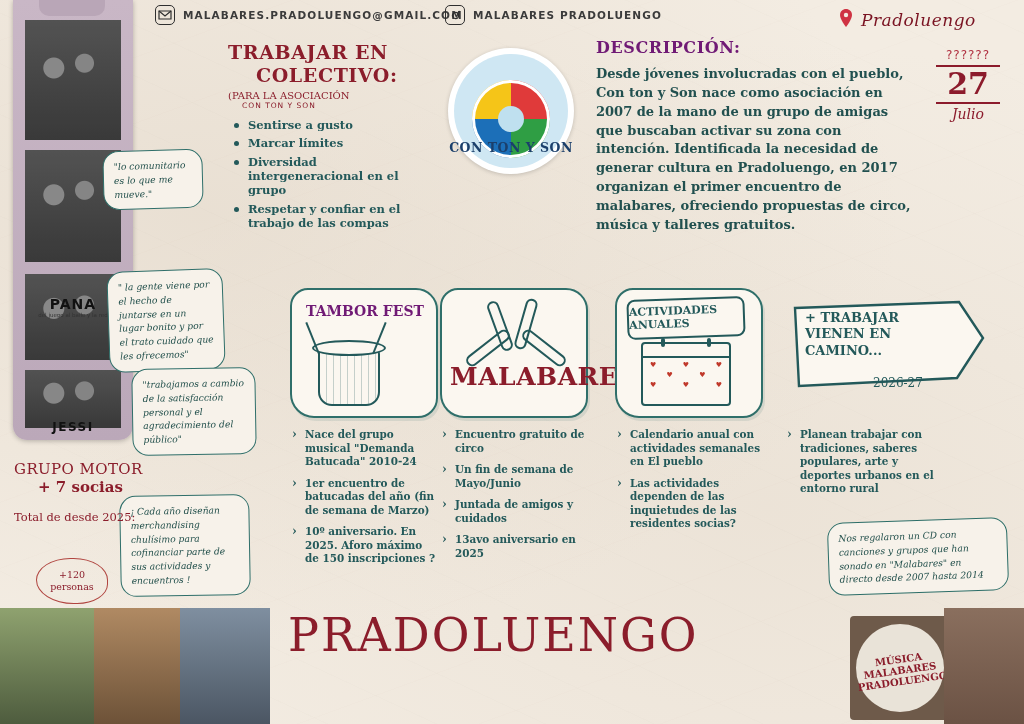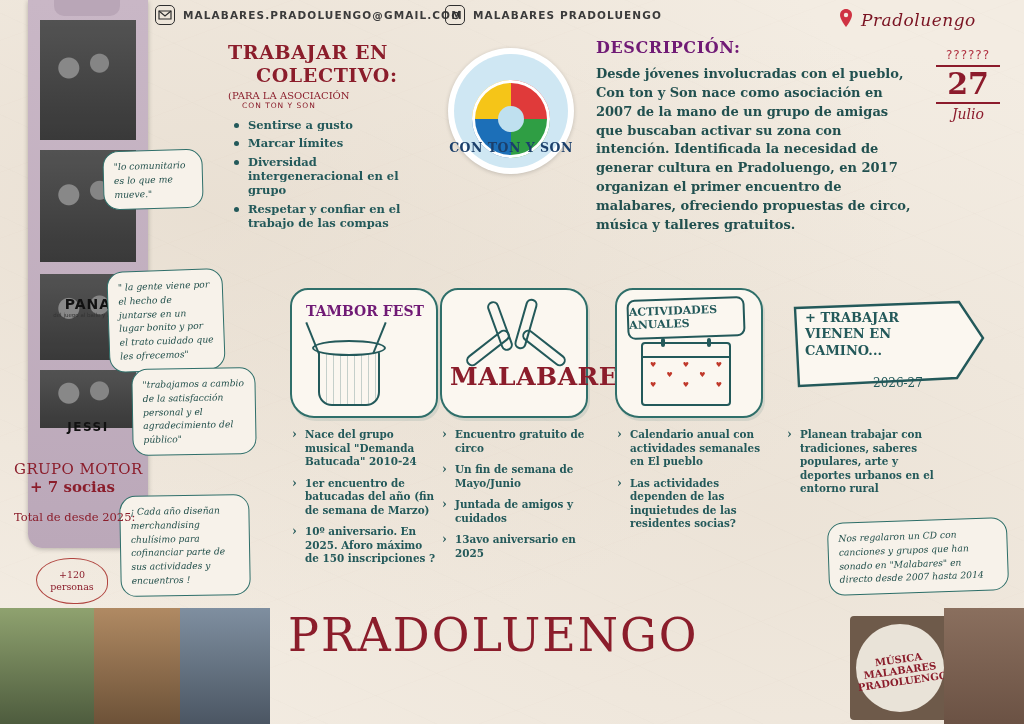--- a/index.html
+++ b/index.html
@@ -45,21 +45,21 @@
 
   
   .datebox { left:930px; top:48px; width:76px; text-align:center; }
   .dategarland { font-size:12px; color:#b03040; letter-spacing:1px; }
   .datenum { font-size:30px; color:#8c1b2c; font-family:"DejaVu Serif", serif; font-weight:bold; line-height:1;}
   .datemon { font-size:14px; color:#8c1b2c; font-family:"DejaVu Serif", serif; font-style:italic; }
   .dateline { width:64px; height:2px; background:#8c1b2c; margin:3px auto 2px; }
 
   
   .strip {
-    left:28px; top:0px; width:120px; height:548px;
+    left:13px; top:0px; width:120px; height:440px;
     background:linear-gradient(#c9b7c6,#bba8b9);
     border-radius:0 0 14px 14px;
     box-shadow:0 1px 5px rgba(0,0,0,.25);
     overflow:hidden;
   }
   .strip .phone-notch{
     position:absolute; left:26px; top:0; width:66px; height:16px;
     background:#b9a6b7; border-radius:0 0 10px 10px;
   }
   .photo { position:absolute; left:12px; width:96px; background:#2b2b2b; }
@@ -182,21 +182,21 @@
 
   .arrow4 {
     position:absolute; left:6px; top:6px; width:196px; height:110px;
   }
   .arrowtxt { position:absolute; left:20px; top:22px; width:150px; font-family:"DejaVu Serif", serif; font-weight:bold; font-size:13px; color:#23595a; line-height:1.25;}
   .arrowyear { position:absolute; left:88px; top:88px; font-family:"DejaVu Serif", serif; font-size:12px; color:#23595a;}
 
   
   .grupo { left:14px; top:460px; width:150px; }
   .grupo .g1 { font-family:"DejaVu Serif", serif; font-weight:normal; font-size:15px; color:#8b1d2b; letter-spacing:.4px;}
-  .grupo .g2 { font-family:"DejaVu Serif", serif; font-weight:bold; font-size:15px; color:#8b1d2b; margin-left:16px;}
+  .grupo .g2 { font-family:"DejaVu Serif", serif; font-weight:bold; font-size:15px; color:#8b1d2b; margin-left:24px;}
   .grupo .g3 { font-family:"DejaVu Serif", serif; font-size:11.5px; color:#8b1d2b; margin-top:14px; line-height:1.3;}
   .blob { position:absolute; left:22px; top:98px; width:72px; height:46px; border:1.6px solid #b0443f; border-radius:50% 50% 45% 55%; display:flex;align-items:center;justify-content:center;flex-direction:column;}
   .blob span { font-family:"DejaVu Serif", serif; font-size:9.5px; color:#8b1d2b; line-height:1.25; text-align:center;}
 
   
   .pradolabel { left:288px; top:608px; font-family:"DejaVu Serif", serif; font-size:46px; color:#8b1d2b; letter-spacing:2px;}
   .bottomphotos { left:0; top:608px; width:270px; height:116px; overflow:hidden; }
   .bp { position:absolute; height:116px; }
   .bottomright { left:778px; top:608px; width:246px; height:116px; overflow:hidden;}
   .cdimg { position:absolute; left:72px; top:8px; width:110px; height:104px; background:#6e5a4a; border-radius:4px;}

